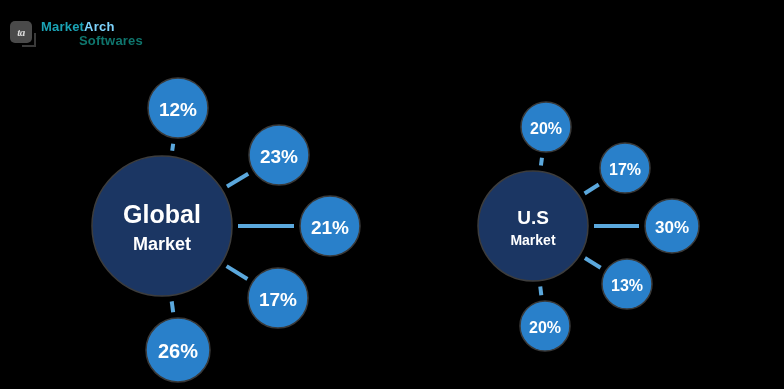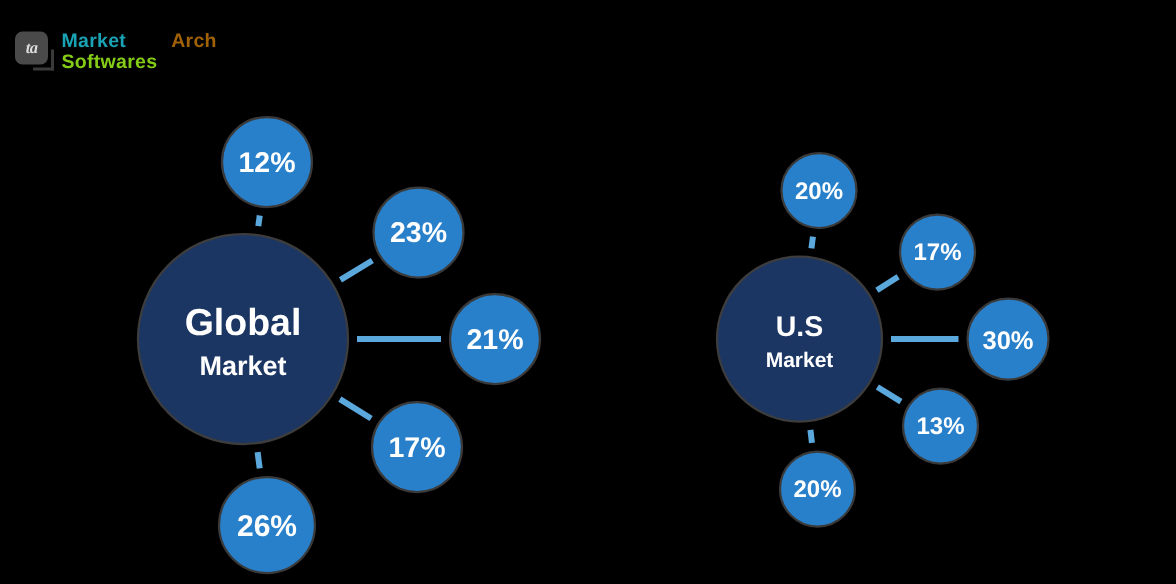--- a/index.html
+++ b/index.html
@@ -76,28 +76,29 @@
     flex-direction: column;
     line-height: 1.0;
   }
   #logo-line1 {
     font-size: 13px;
     font-weight: bold;
     letter-spacing: 0.2px;
     white-space: nowrap;
   }
   #logo-line1 .seg-a { color: #1aa3b5; }
-  #logo-line1 .seg-b { color: #a16207; margin-left: 30px; }
+  #logo-line1 .seg-b { color: #7dd3fc; }
   #logo-line2 {
     font-size: 13px;
     font-weight: bold;
-    color: #84cc16;
+    color: #0f766e;
     letter-spacing: 0.2px;
     margin-top: 1px;
     white-space: nowrap;
+    margin-left: 38px;
   }
 
   
   #diagram {
     position: absolute;
     left: 0;
     top: 0;
     width: 784px;
     height: 389px;
   }

